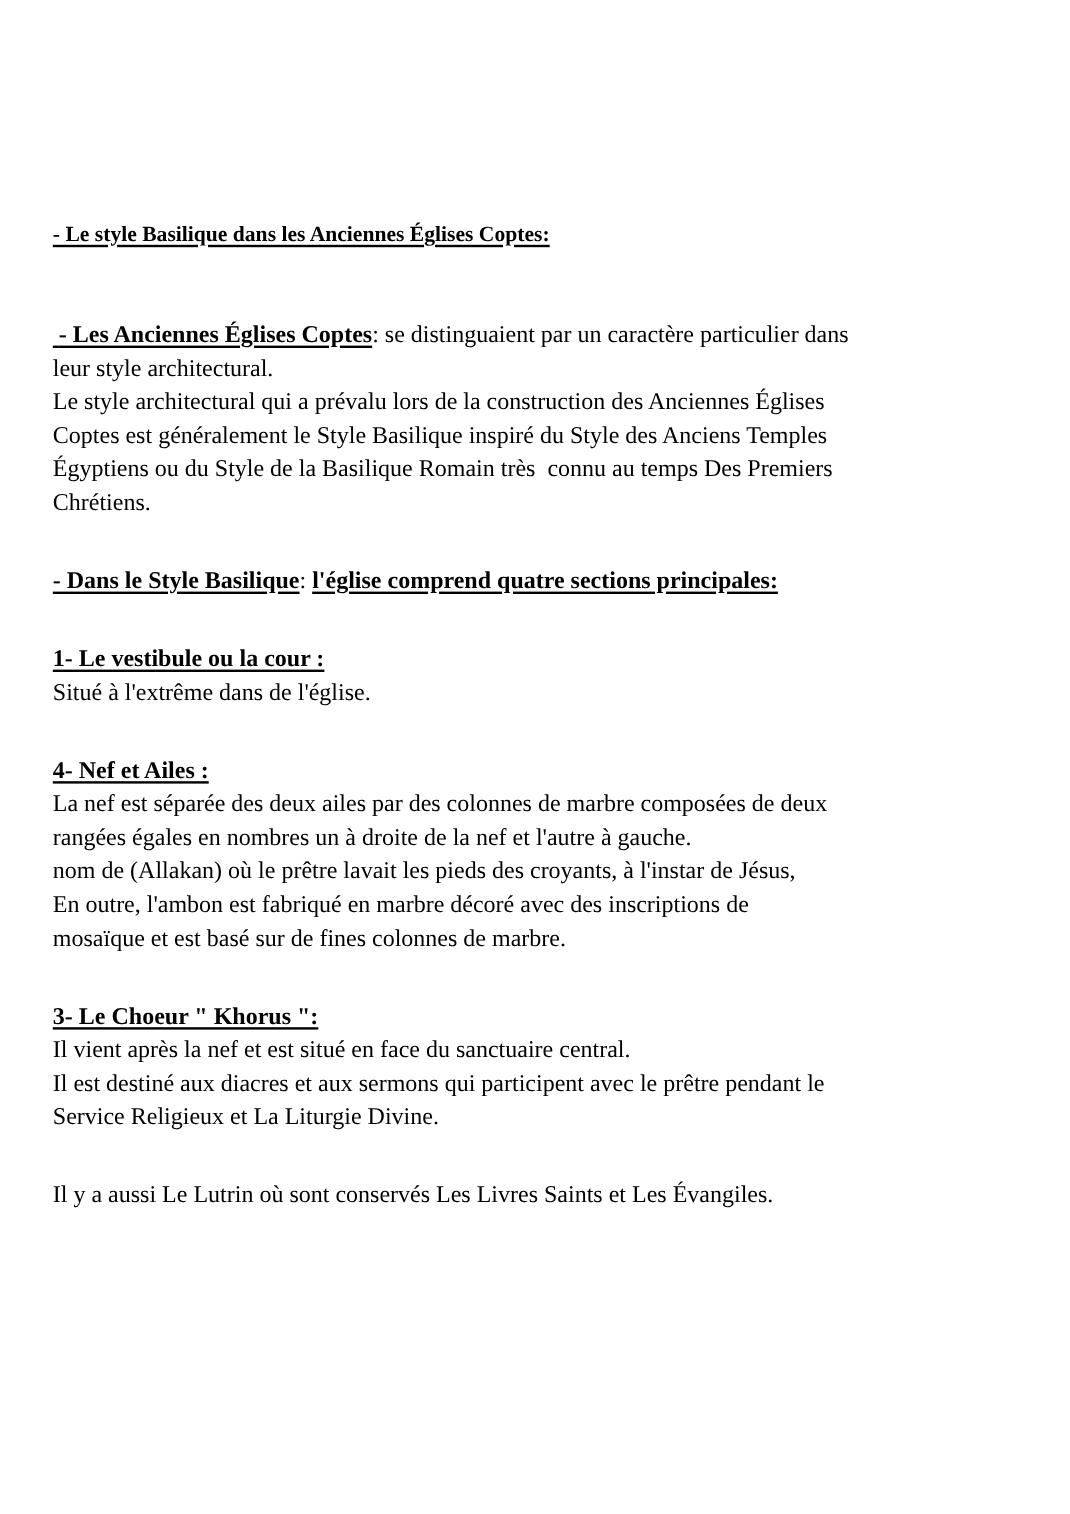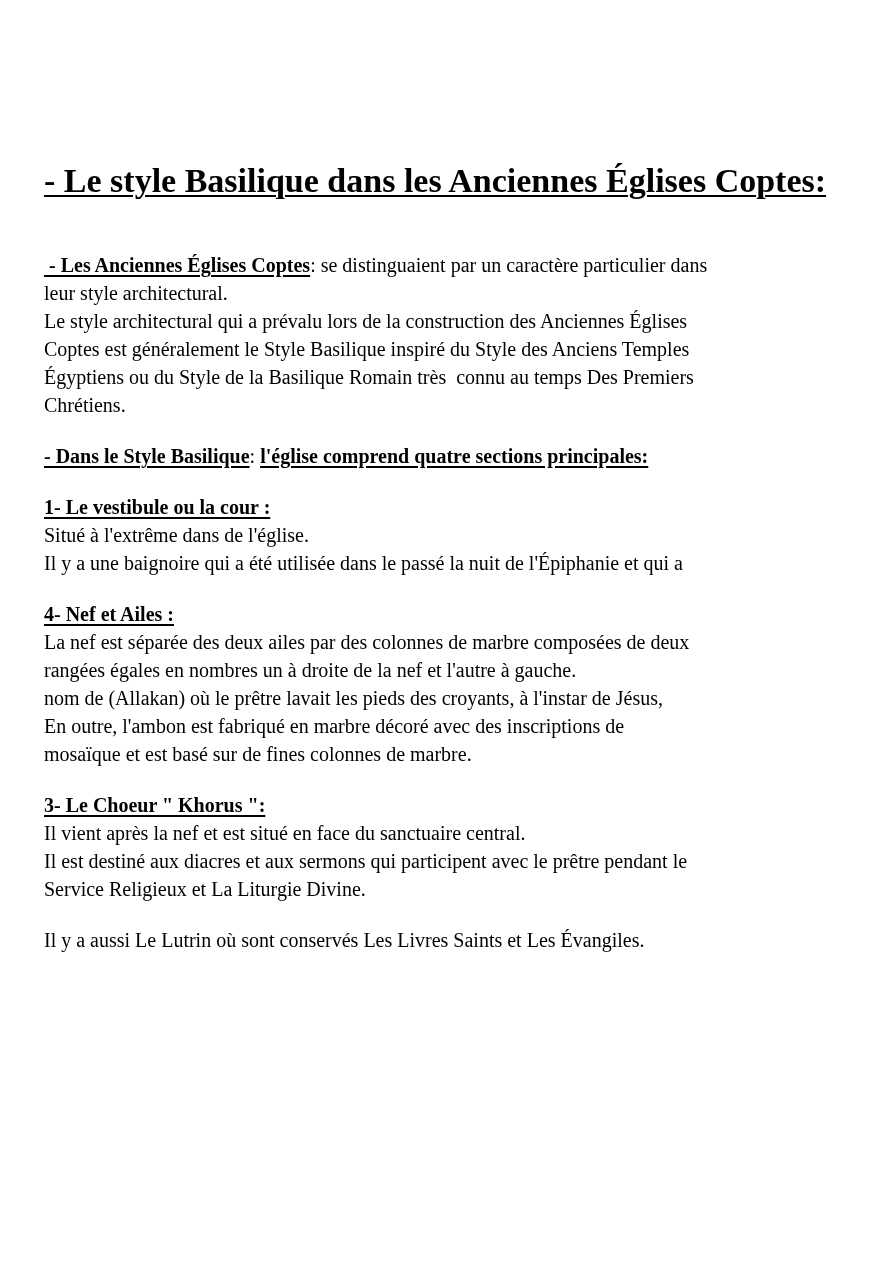--- a/index.html
+++ b/index.html
@@ -13,31 +13,31 @@
     box-sizing: border-box;
     background: #ffffff;
     color: #000000;
     padding: 160px 40px 0 44px;
     font-family: "Liberation Serif", "DejaVu Serif", serif;
     font-size: 20px;
     line-height: 28px;
     overflow: hidden;
   }
   .title {
-    font-size: 34px;
+    font-size: 18px;
     line-height: 34px;
     font-weight: bold;
-    margin: 4px 0 53px 0;
+    margin: 18px 0 53px 0;
     white-space: pre-wrap;
   }
   .para {
     margin: 0;
   }
   .para + .para {
-    margin-top: 23px;
+    margin-top: 37px;
     font-family: Liberation Serif, serif;
   }
   .line {
     white-space: pre-wrap;
     min-height: 28px;
   }
   .run.b { font-weight: bold; }
   .run.u { text-decoration: underline; text-decoration-thickness: 2px; text-underline-offset: 3px; }
 </style>
 </head>
@@ -53,21 +53,20 @@
         <div class="line"><span class="run">Coptes est généralement le Style Basilique inspiré du Style des Anciens Temples</span></div>
         <div class="line"><span class="run">Égyptiens ou du Style de la Basilique Romain très  connu au temps Des Premiers</span></div>
         <div class="line"><span class="run">Chrétiens.</span></div>
       </div>
       <div class="para">
         <div class="line"><span class="run b u">- Dans le Style Basilique</span><span class="run">: </span><span class="run b u">l'église comprend quatre sections principales:</span></div>
       </div>
       <div class="para">
         <div class="line"><span class="run b u">1- Le vestibule ou la cour :</span></div>
         <div class="line"><span class="run">Situé à l'extrême dans de l'église.</span></div>
-        <div class="line"><span class="run">Il y a une baignoire qui a été utilisée dans le passé la nuit de l'Épiphanie et qui a</span></div>
       </div>
       <div class="para">
         <div class="line"><span class="run b u">4- Nef et Ailes :</span></div>
         <div class="line"><span class="run">La nef est séparée des deux ailes par des colonnes de marbre composées de deux</span></div>
         <div class="line"><span class="run">rangées égales en nombres un à droite de la nef et l'autre à gauche.</span></div>
         <div class="line"><span class="run">nom de (Allakan) où le prêtre lavait les pieds des croyants, à l'instar de Jésus,</span></div>
         <div class="line"><span class="run">En outre, l'ambon est fabriqué en marbre décoré avec des inscriptions de</span></div>
         <div class="line"><span class="run">mosaïque et est basé sur de fines colonnes de marbre.</span></div>
       </div>
       <div class="para">

